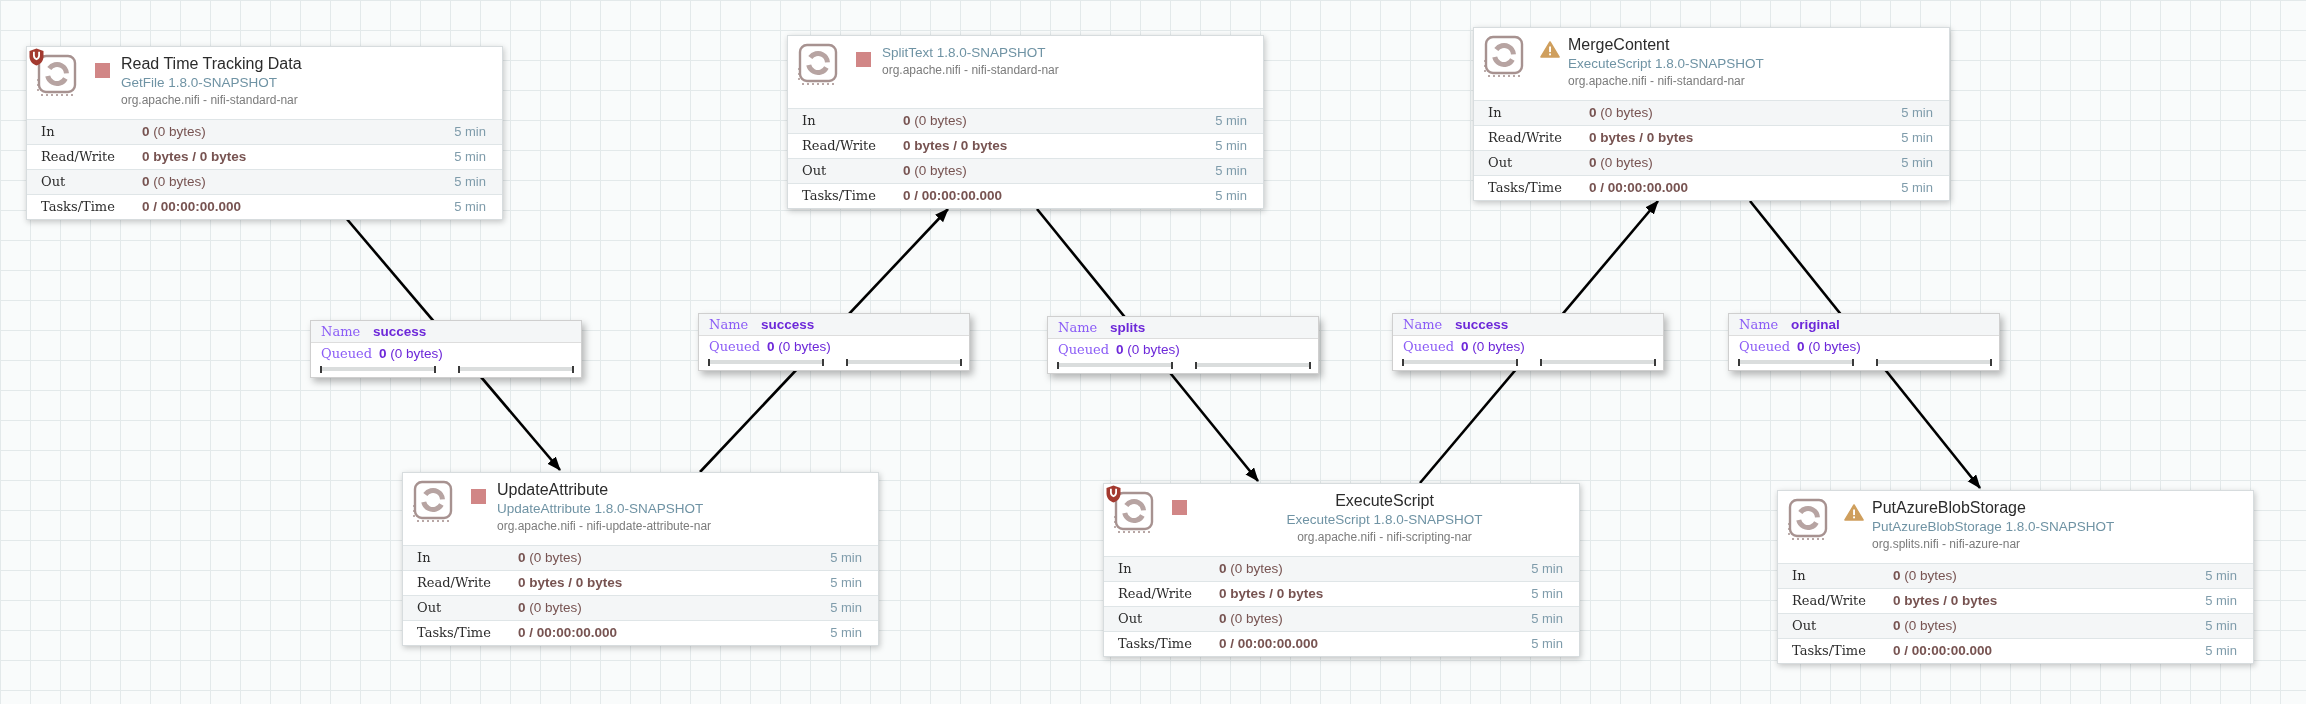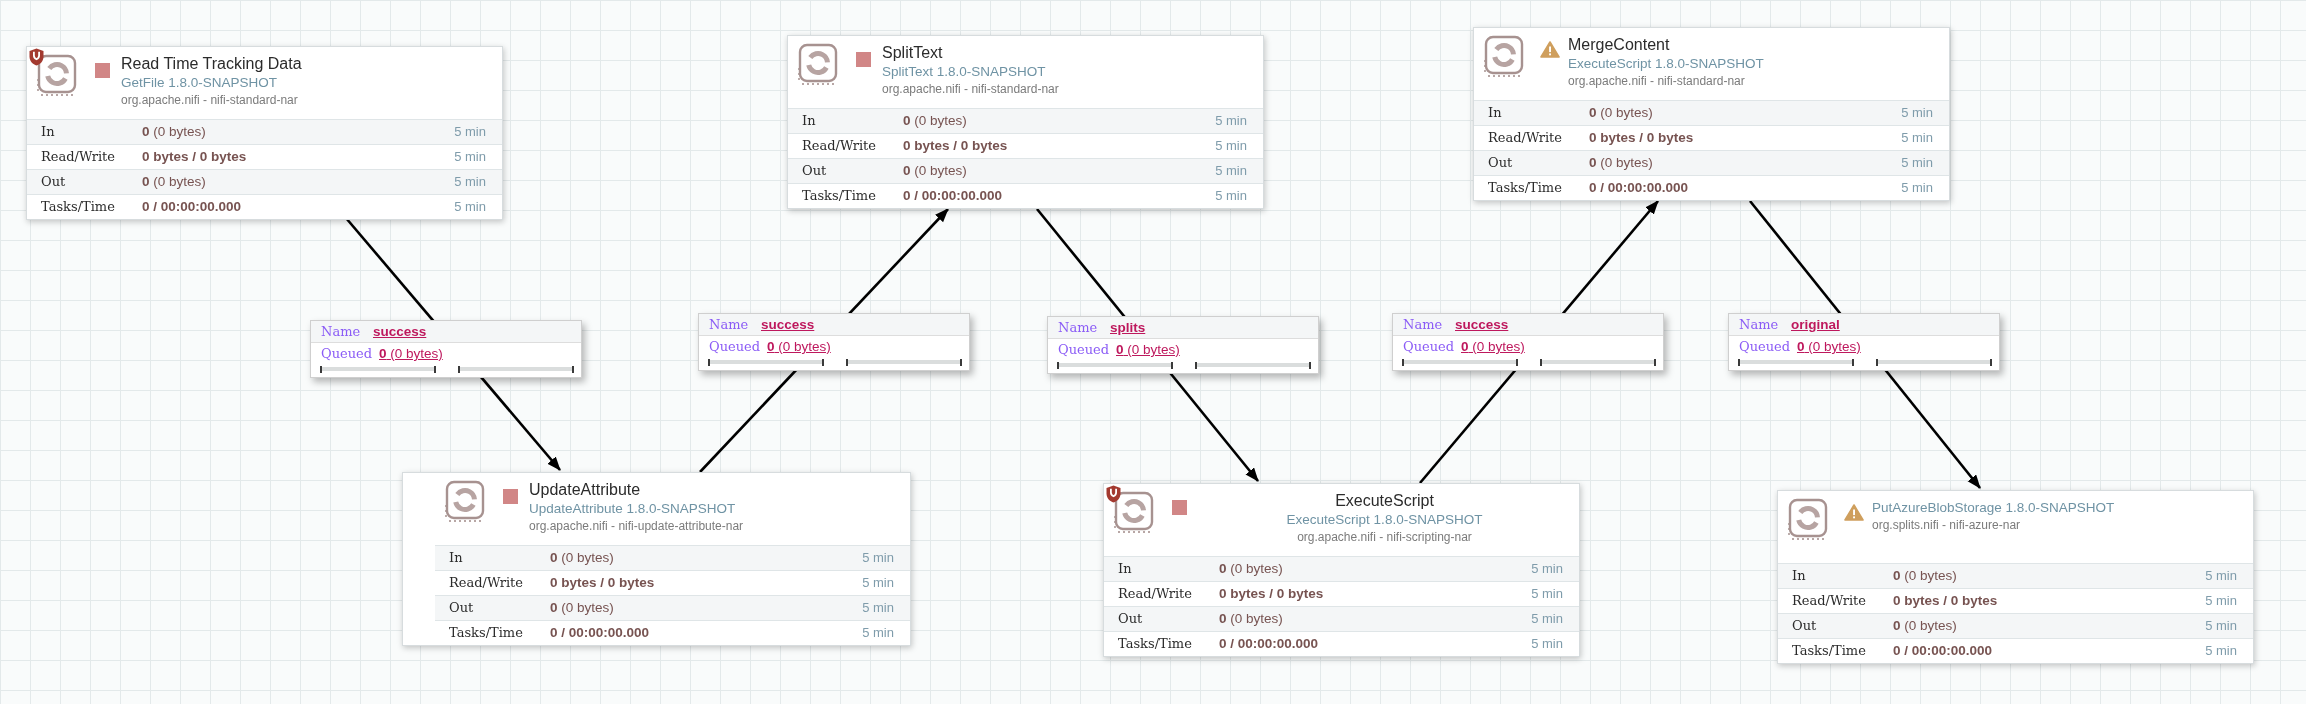--- a/index.html
+++ b/index.html
@@ -38,21 +38,21 @@
   .pwin{position:absolute;right:16px;color:#7f9cab;font-size:13px;}
 
   
   .conn{
     position:absolute;width:272px;height:58px;z-index:2;background:#fff;
     border:1px solid #cfcfcf;box-shadow:3px 4px 7px rgba(0,0,0,.28);box-sizing:border-box;
   }
   .crow{position:relative;height:22px;line-height:21px;font-size:13.5px;box-sizing:border-box;}
   .crow.name{background:#f4f6f7;border-bottom:1px solid #ddd;}
   .clabel{position:absolute;left:10px;font-family:"DejaVu Serif",serif;font-size:13px;color:#8b5cf6;}
-  .cval{position:absolute;color:#be185d;font-weight:bold;white-space:nowrap;text-decoration:underline;}
+  .cval{position:absolute;color:#6d28d9;font-weight:bold;white-space:nowrap;}
   .crow.name .cval{left:62px;}
   .crow.queued .cval{left:68px;font-weight:normal;}
   .crow.queued .cval b{font-weight:bold;}
   .cval .rest{font-weight:normal;}
   .cbars{position:absolute;left:10px;right:8px;bottom:5px;height:7px;display:flex;gap:24px;}
   .cbar{position:relative;flex:1;height:4px;margin-top:2px;background:#dadddd;}
   .cbar::before,.cbar::after{content:'';position:absolute;top:-1px;width:2px;height:7px;background:#3a3a3a;}
   .cbar::before{left:-1px;}
   .cbar::after{right:-1px;}
 </style>
@@ -197,21 +197,20 @@
     <div class="proc-header">
       <span class="stamp">
         <svg width="44" height="44" viewBox="0 0 44 44">
             <rect x="4" y="3" width="36" height="36" rx="7" fill="none" stroke="#a79290" stroke-width="2.4"></rect>
             <circle cx="22" cy="21" r="9.5" fill="none" stroke="#b7a4a2" stroke-width="5" stroke-dasharray="23 8" transform="rotate(28 22 21)"></circle>
             <path d="M7 41 v2 M12 41 v2 M17 41 v2 M22 41 v2 M27 41 v2 M32 41 v2 M37 41 v2 M2 27 h2 M2 32 h2 M2 37 h2" stroke="#a79290" stroke-width="1.6"></path>
           </svg>
       </span>
       <span class="stopped-sq"></span>
       <div class="ptext">
-        <div class="ptitle">SplitText</div>
         <div class="ptype">SplitText 1.8.0-SNAPSHOT</div>
         <div class="pbundle">org.apache.nifi - nifi-standard-nar</div>
       </div>
     </div>
     <div class="prow alt">
       <span class="plabel">In</span>
       <span class="pval"><b>0</b><span class="rest"> (0 bytes)</span></span>
       <span class="pwin">5 min</span>
     </div>
     <div class="prow">
@@ -268,21 +267,21 @@
       <span class="pval"><b>0</b><span class="rest"> (0 bytes)</span></span>
       <span class="pwin">5 min</span>
     </div>
     <div class="prow">
       <span class="plabel">Tasks/Time</span>
       <span class="pval"><b>0 / 00:00:00.000</b><span class="rest"></span></span>
       <span class="pwin">5 min</span>
     </div>
   </div>
 
-  <div class="proc" style="left:402px;top:472px;padding-left:32px;">
+  <div class="proc" style="left:402px;top:472px;">
     <div class="proc-header">
       <span class="stamp">
         <svg width="44" height="44" viewBox="0 0 44 44">
             <rect x="4" y="3" width="36" height="36" rx="7" fill="none" stroke="#a79290" stroke-width="2.4"></rect>
             <circle cx="22" cy="21" r="9.5" fill="none" stroke="#b7a4a2" stroke-width="5" stroke-dasharray="23 8" transform="rotate(28 22 21)"></circle>
             <path d="M7 41 v2 M12 41 v2 M17 41 v2 M22 41 v2 M27 41 v2 M32 41 v2 M37 41 v2 M2 27 h2 M2 32 h2 M2 37 h2" stroke="#a79290" stroke-width="1.6"></path>
           </svg>
       </span>
       <span class="stopped-sq"></span>
       <div class="ptext">
@@ -367,20 +366,21 @@
           </svg>
       </span>
       <span class="warn-tri">
         <svg width="20" height="17" viewBox="0 0 20 17">
             <path d="M10 1 L19 16 H1 Z" fill="#cf9f5d" stroke="#cf9f5d" stroke-width="1.6" stroke-linejoin="round"></path>
             <rect x="9.1" y="5.5" width="1.9" height="5.6" fill="#fff"></rect>
             <rect x="9.1" y="12.4" width="1.9" height="1.9" fill="#fff"></rect>
           </svg>
       </span>
       <div class="ptext">
+        <div class="ptitle">PutAzureBlobStorage</div>
         <div class="ptype">PutAzureBlobStorage 1.8.0-SNAPSHOT</div>
         <div class="pbundle">org.splits.nifi - nifi-azure-nar</div>
       </div>
     </div>
     <div class="prow alt">
       <span class="plabel">In</span>
       <span class="pval"><b>0</b><span class="rest"> (0 bytes)</span></span>
       <span class="pwin">5 min</span>
     </div>
     <div class="prow">

